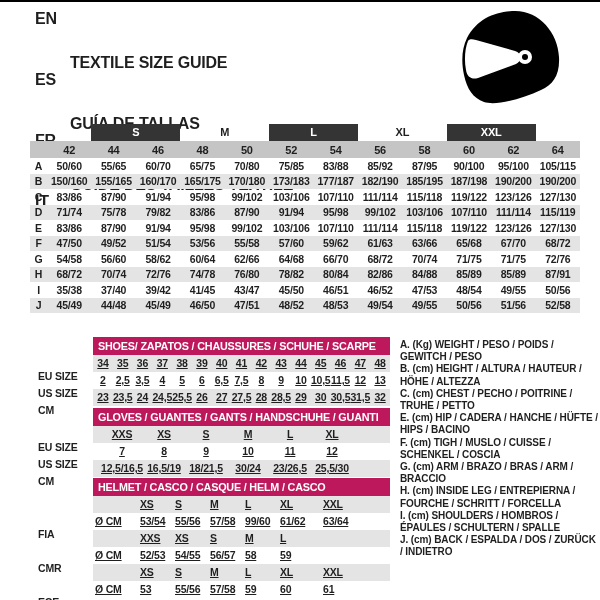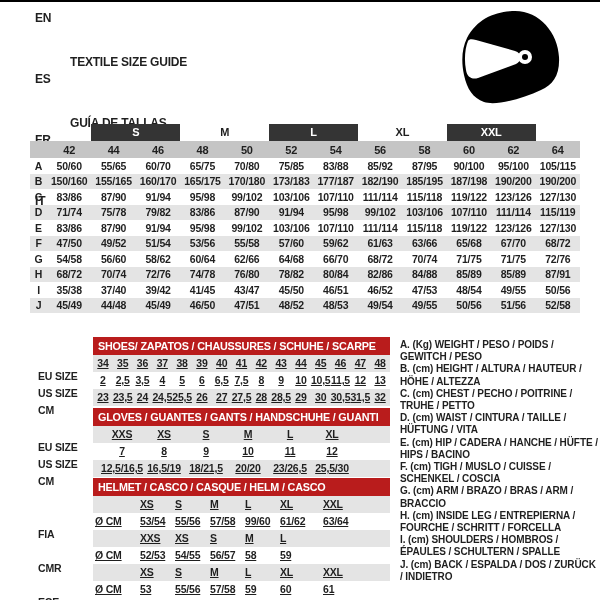--- a/index.html
+++ b/index.html
@@ -6,21 +6,21 @@
   body{
     width:600px;height:600px;position:relative;overflow:hidden;
     background:#ffffff;color:#1f1f1f;
     font-family:"Liberation Sans",sans-serif;font-weight:700;
     letter-spacing:-0.2px;
   }
   .topline{position:absolute;top:0;left:0;width:600px;height:2px;background:#000;}
 
   
   #lang-block{position:absolute;left:35px;top:10px;}
-  .lang-row{display:flex;font-size:12px;line-height:17px;}
+  .lang-row{display:flex;font-size:16px;line-height:17px;}
   .lang-code{width:35px;}
   .lang-title{white-space:nowrap;margin-top:44px;}
 
   
   #helmet-icon{position:absolute;left:452px;top:6px;width:116px;height:106px;}
 
   
   #main-table{position:absolute;left:30px;top:124px;width:550px;font-size:10.5px;}
   .mt-row{display:grid;grid-template-columns:17px repeat(12,1fr);align-items:center;text-align:center;white-space:nowrap;}
   .mt-groups{height:17px;margin-bottom:0;}
@@ -42,21 +42,21 @@
   #shoes-labels .sec-label:nth-child(1){top:18px;}
   #shoes-labels .sec-label:nth-child(2){top:35px;}
   #shoes-labels .sec-label:nth-child(3){top:52px;}
   #gloves-labels .sec-label:nth-child(1){top:18px;}
   #gloves-labels .sec-label:nth-child(2){top:35px;}
   #gloves-labels .sec-label:nth-child(3){top:52px;}
   #helmet-labels .sec-label:nth-child(1){top:35px;}
   #helmet-labels .sec-label:nth-child(2){top:69px;}
   #helmet-labels .sec-label:nth-child(3){top:103px;}
   .sec-table{position:absolute;left:55px;top:0;width:297px;}
-  .sec-title{height:18px;line-height:18px;background:#b91c1c;color:#ffffff;
+  .sec-title{height:18px;line-height:18px;background:#be185d;color:#ffffff;
     font-size:10.8px;padding-left:5px;white-space:nowrap;}
   .sec-row{height:17px;line-height:17px;white-space:nowrap;text-decoration:underline;}
   .sec-row.gray{background:#e4e4e4;}
   .shoes-row{display:grid;grid-template-columns:repeat(15,1fr);text-align:center;}
   .gloves-row{display:flex;padding-left:8px;}
   .gloves-row .cell{width:42px;text-align:center;}
   .helmet-row{display:flex;}
   .helmet-row .hm-c0{width:45px;padding-left:2px;}
   .helmet-row .hm-c{width:35px;text-align:left;}
   .helmet-row .hm-c.w1{width:43px;}
@@ -368,21 +368,21 @@
         <div class="cell">8</div>
         <div class="cell">9</div>
         <div class="cell">10</div>
         <div class="cell">11</div>
         <div class="cell">12</div>
       </div>
       <div class="sec-row gloves-row gray">
         <div class="cell">12,5/16,5</div>
         <div class="cell">16,5/19</div>
         <div class="cell">18/21,5</div>
-        <div class="cell">20/20</div>
+        <div class="cell">30/24</div>
         <div class="cell">23/26,5</div>
         <div class="cell">25,5/30</div>
       </div>
     </div>
 </div>
 
 <div class="section" id="helmet-section">
   <div class="sec-labels" id="helmet-labels">
       <div class="sec-label">FIA</div>
       <div class="sec-label">CMR</div>
@@ -444,20 +444,19 @@
         <div class="hm-c w1">60</div>
         <div class="hm-c w2">61</div>
       </div>
     </div>
 </div>
 
 <div id="legend">
     <div class="legend-item"><span>A.</span> <span>(Kg)</span> <span>WEIGHT / PESO / POIDS / GEWITCH / PESO</span></div>
     <div class="legend-item"><span>B.</span> <span>(cm)</span> <span>HEIGHT / ALTURA / HAUTEUR / HÖHE / ALTEZZA</span></div>
     <div class="legend-item"><span>C.</span> <span>(cm)</span> <span>CHEST / PECHO / POITRINE / TRUHE / PETTO</span></div>
-    <div class="legend-item"><span>D.</span> <span>(cm)</span> <span>WAIST / CINTURA / TAILLE / HÜFTUNG / VITA</span></div>
     <div class="legend-item"><span>E.</span> <span>(cm)</span> <span>HIP / CADERA / HANCHE / HÜFTE / HIPS / BACINO</span></div>
     <div class="legend-item"><span>F.</span> <span>(cm)</span> <span>TIGH / MUSLO / CUISSE / SCHENKEL / COSCIA</span></div>
     <div class="legend-item"><span>G.</span> <span>(cm)</span> <span>ARM / BRAZO / BRAS / ARM / BRACCIO</span></div>
     <div class="legend-item"><span>H.</span> <span>(cm)</span> <span>INSIDE LEG / ENTREPIERNA / FOURCHE / SCHRITT / FORCELLA</span></div>
     <div class="legend-item"><span>I.</span> <span>(cm)</span> <span>SHOULDERS / HOMBROS / ÉPAULES / SCHULTERN / SPALLE</span></div>
     <div class="legend-item"><span>J.</span> <span>(cm)</span> <span>BACK / ESPALDA / DOS / ZURÜCK / INDIETRO</span></div>
   </div>
 
 </body></html>

